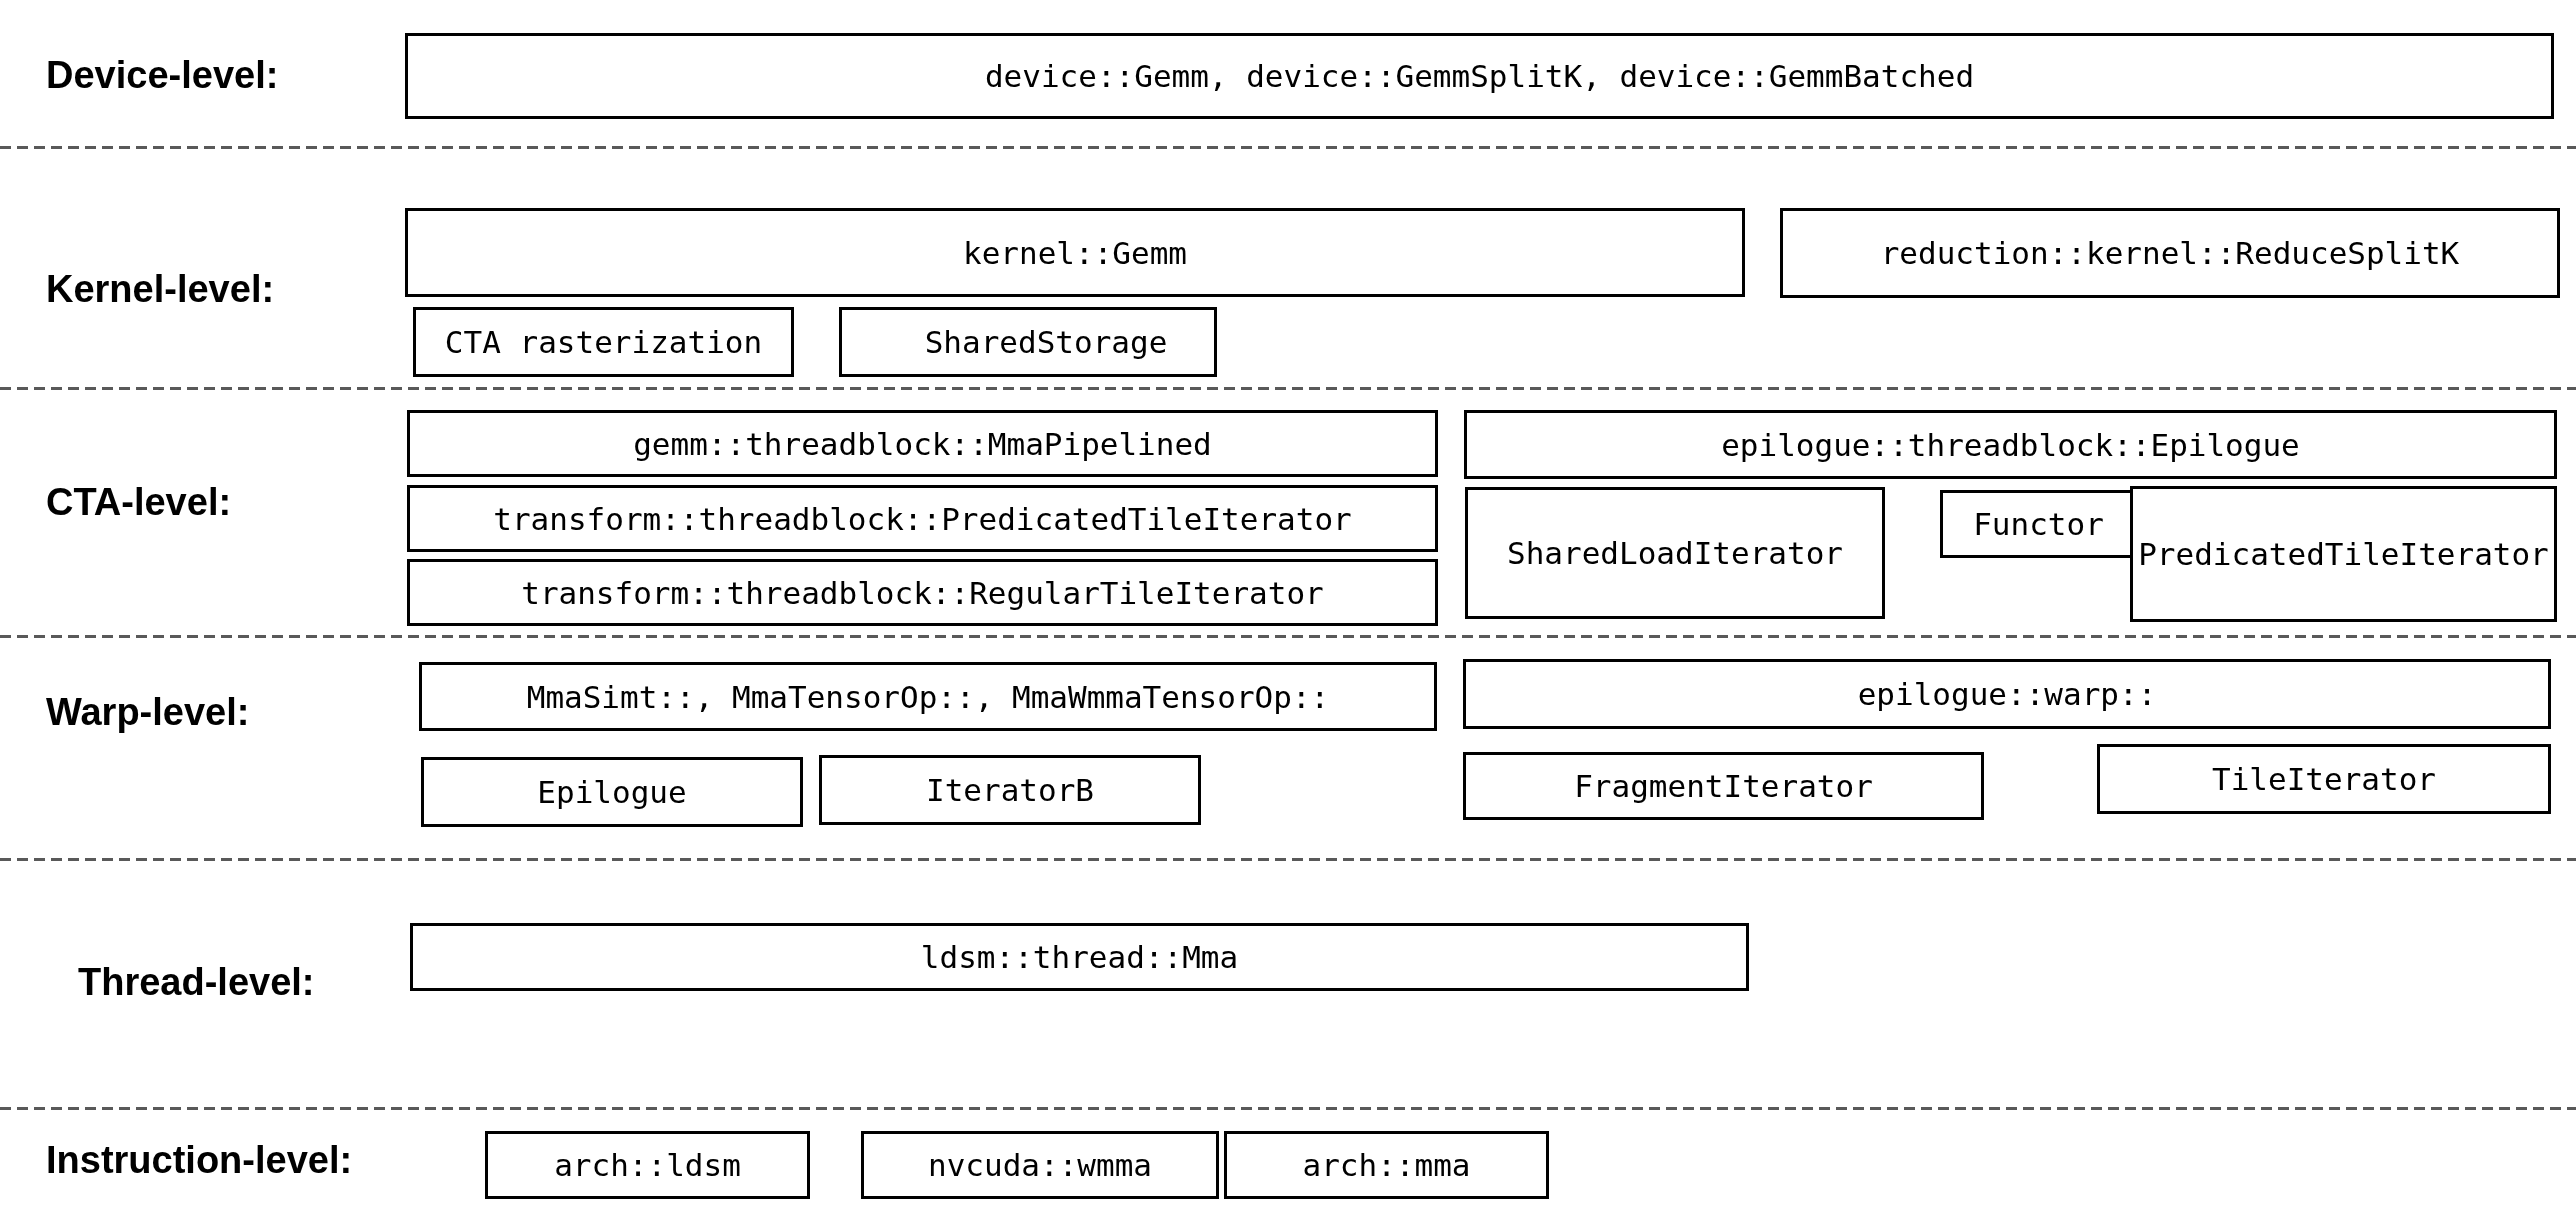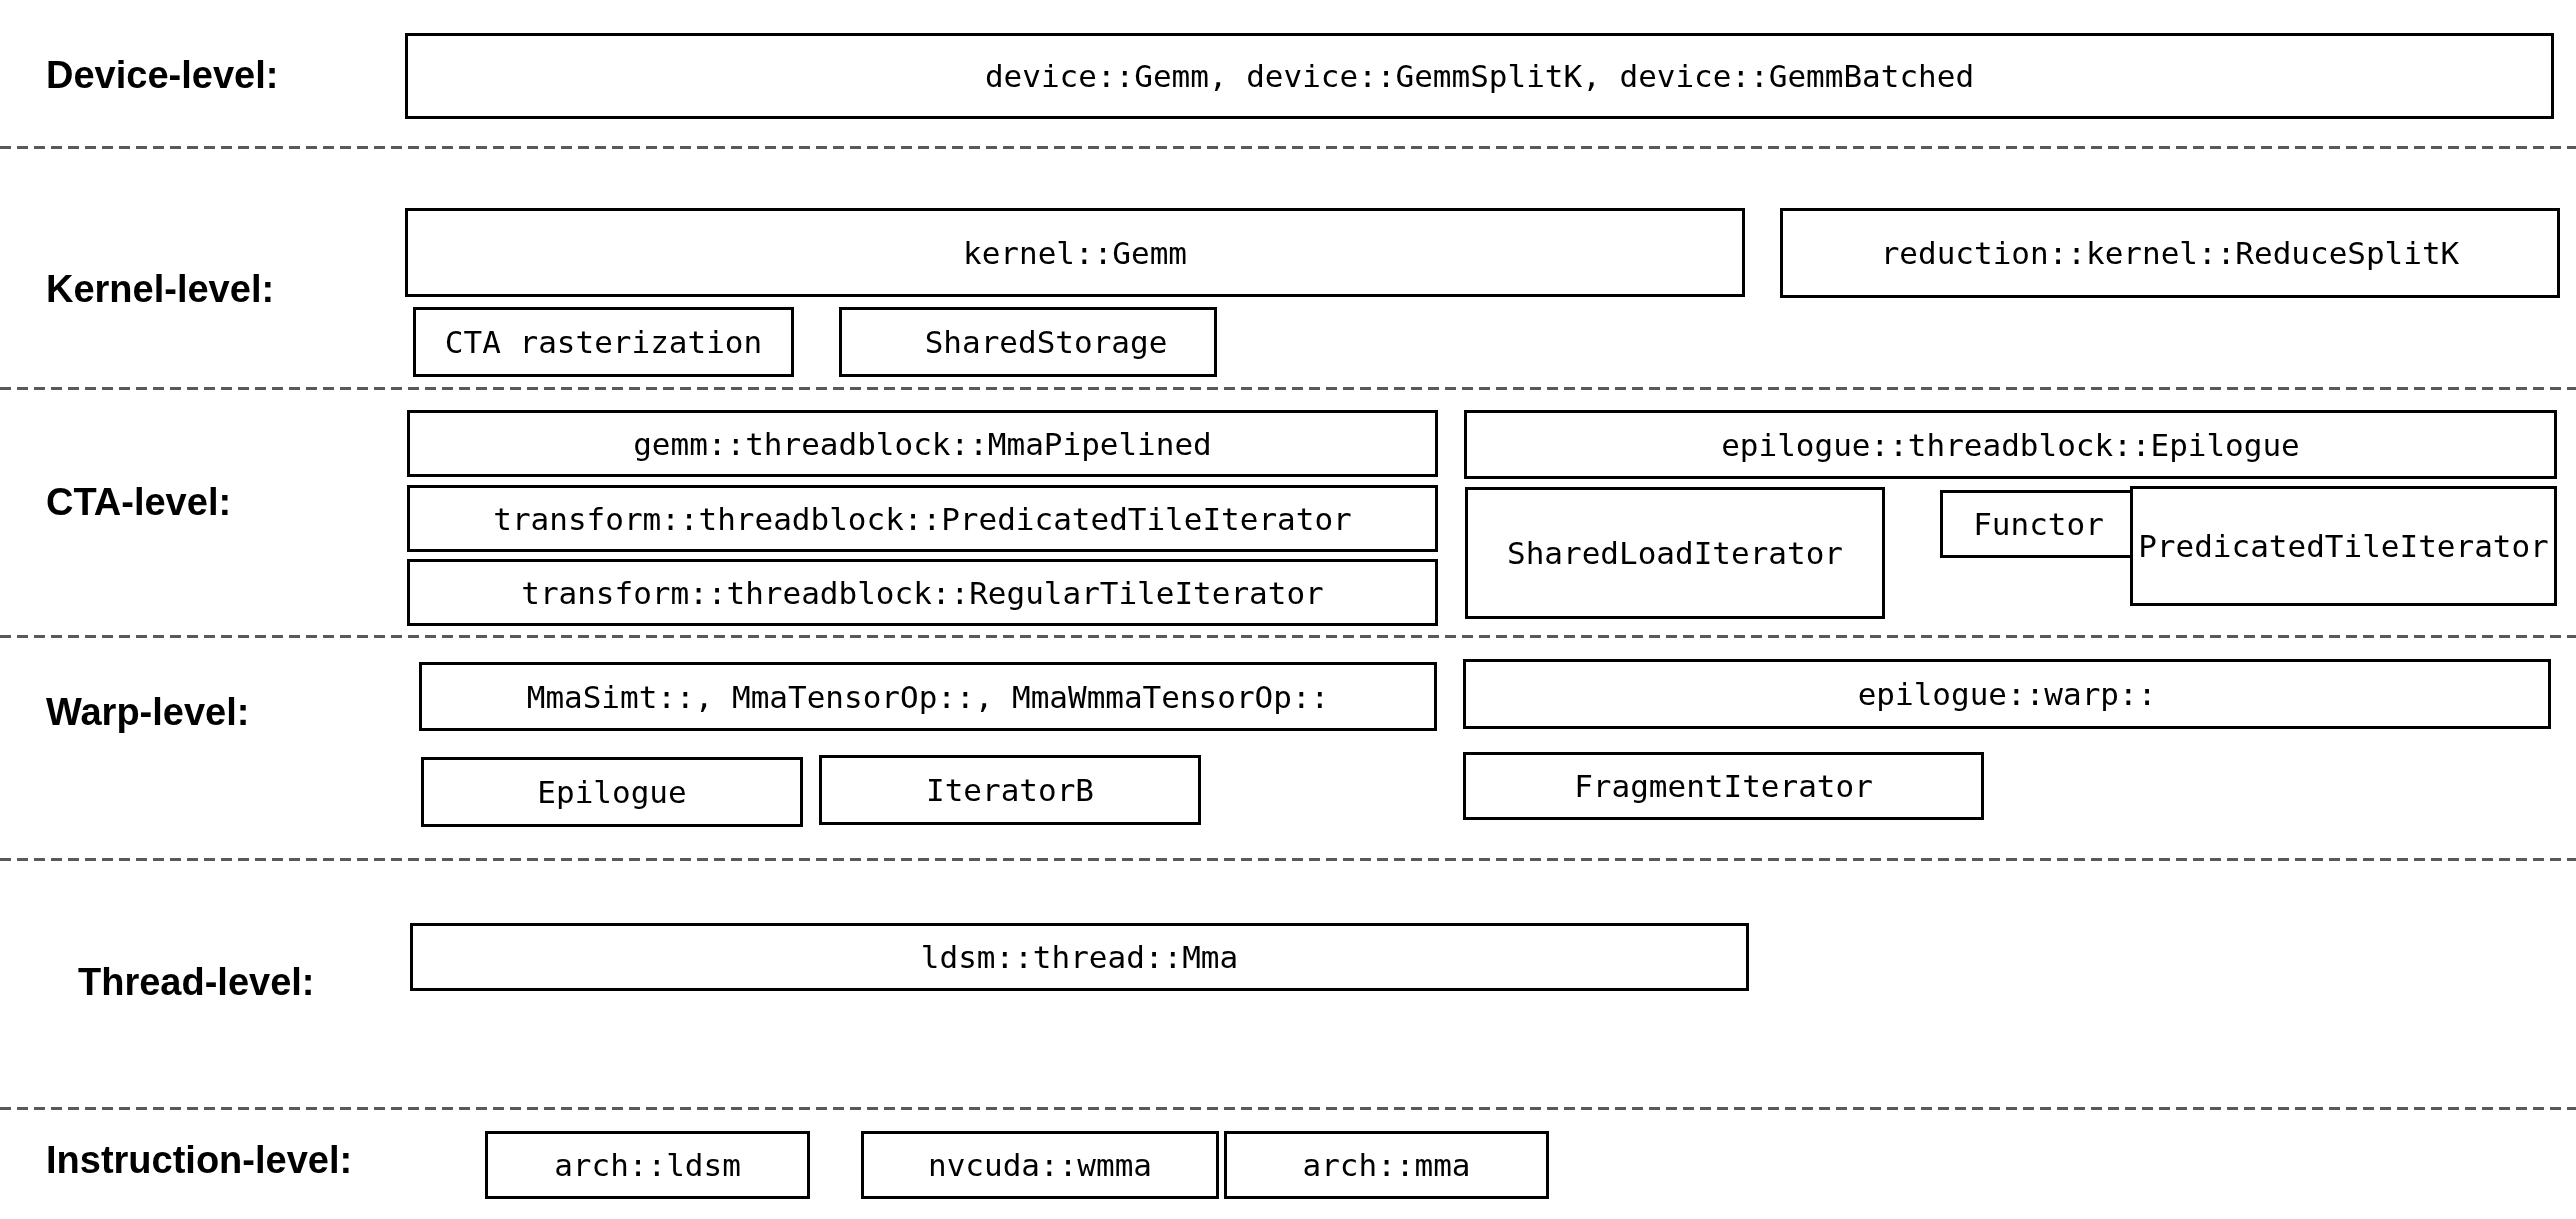--- a/index.html
+++ b/index.html
@@ -71,28 +71,29 @@
   <div class="box" style="left:413px; top:307px; width:381px; height:70px;">CTA rasterization</div>
   <div class="box" style="left:839px; top:307px; width:378px; height:70px;padding-left:36px;">SharedStorage</div>
 
   <div class="box" style="left:407px; top:410px; width:1031px; height:67px;">gemm::threadblock::MmaPipelined</div>
   <div class="box" style="left:407px; top:485px; width:1031px; height:67px;">transform::threadblock::PredicatedTileIterator</div>
   <div class="box" style="left:407px; top:559px; width:1031px; height:67px;">transform::threadblock::RegularTileIterator</div>
 
   <div class="box" style="left:1464px; top:410px; width:1093px; height:69px;">epilogue::threadblock::Epilogue</div>
   <div class="box" style="left:1465px; top:487px; width:420px; height:132px;">SharedLoadIterator</div>
   <div class="box" style="left:1912px; top:490px; width:197px; height:68px;margin-left:28px;">Functor</div>
-  <div class="box" style="left:2130px; top:486px; width:427px; height:120px;">PredicatedTileIterator</div>
+  <div class="box" style="left:2130px; top:486px; width:427px; height:136px;">PredicatedTileIterator</div>
 
   <div class="box" style="left:419px; top:662px; width:1018px; height:69px;">MmaSimt::, MmaTensorOp::, MmaWmmaTensorOp::</div>
   <div class="box" style="left:421px; top:757px; width:382px; height:70px;">Epilogue</div>
   <div class="box" style="left:819px; top:755px; width:382px; height:70px;">IteratorB</div>
 
   <div class="box" style="left:1463px; top:659px; width:1088px; height:70px;">epilogue::warp::</div>
   <div class="box" style="left:1463px; top:752px; width:521px; height:68px;">FragmentIterator</div>
+  <div class="box" style="left:2097px; top:744px; width:454px; height:70px;">TileIterator</div>
 
   <div class="box" style="left:410px; top:923px; width:1339px; height:68px;">ldsm::thread::Mma</div>
 
   <div class="box" style="left:485px; top:1131px; width:325px; height:68px;">arch::ldsm</div>
   <div class="box" style="left:861px; top:1131px; width:358px; height:68px;">nvcuda::wmma</div>
   <div class="box" style="left:1224px; top:1131px; width:325px; height:68px;">arch::mma</div>
 
 </div>
 
 

